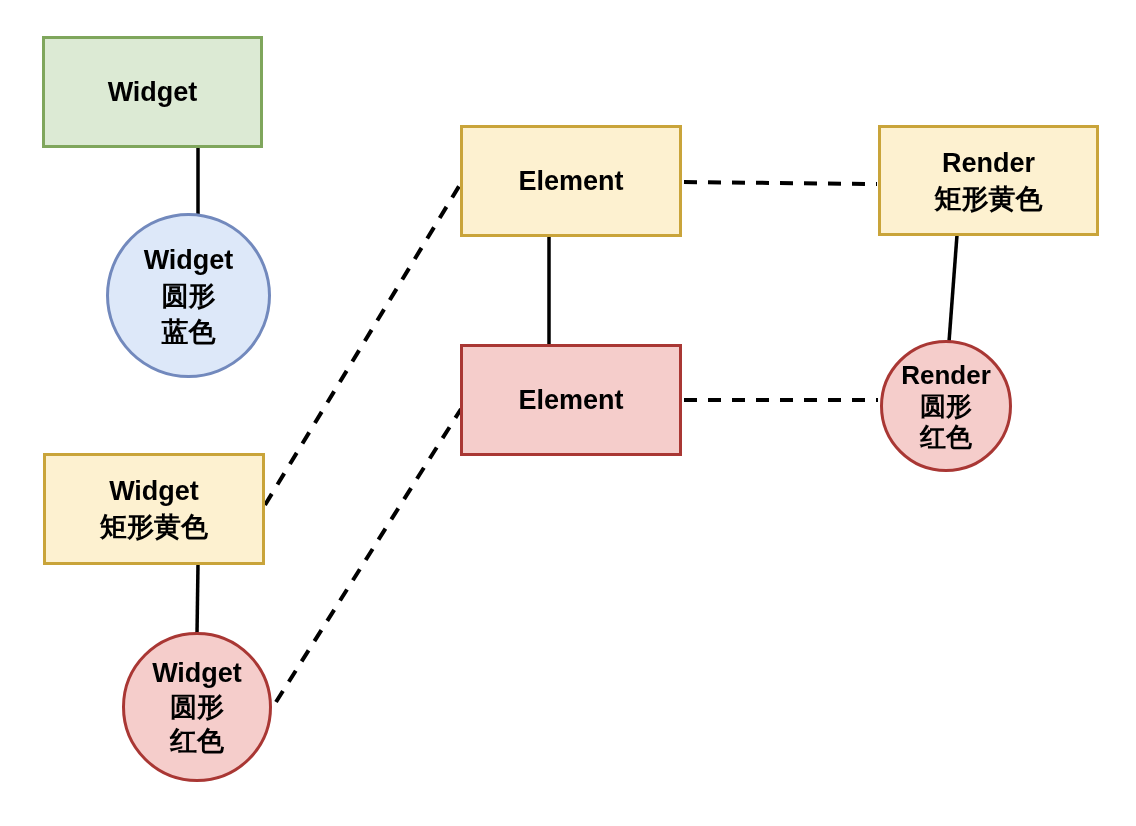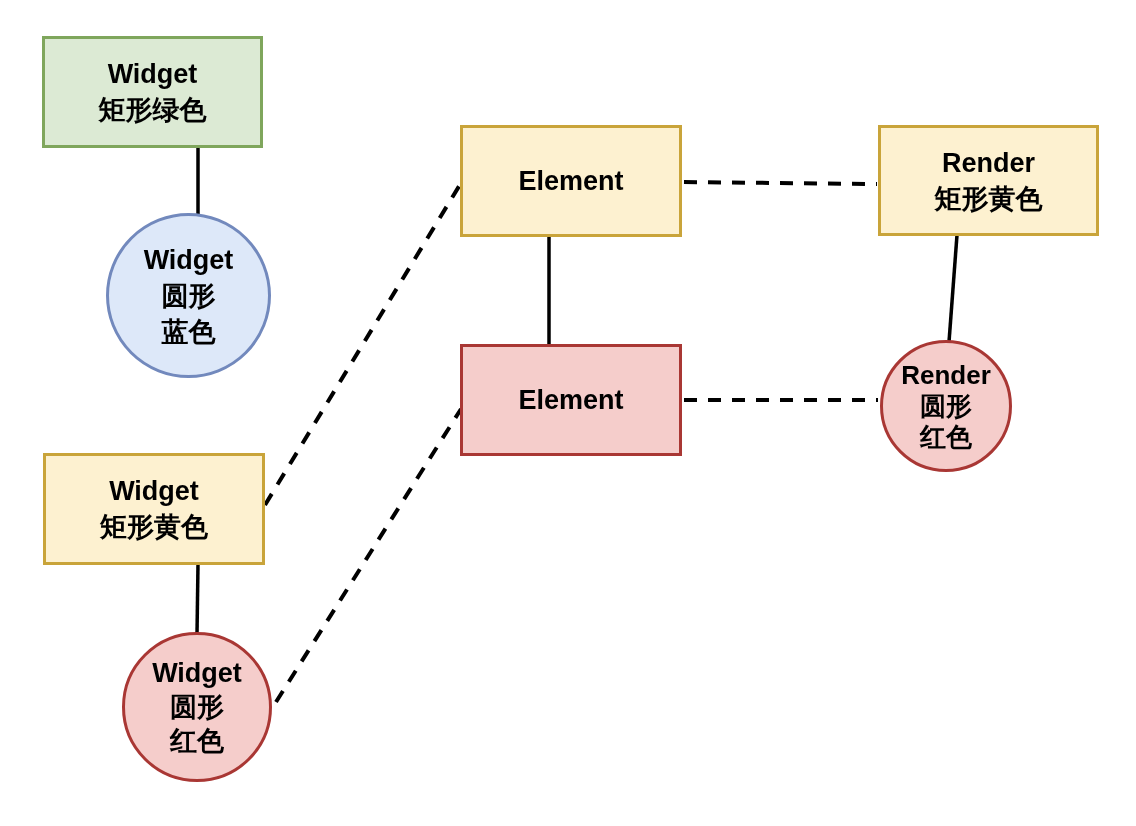--- a/index.html
+++ b/index.html
@@ -68,21 +68,20 @@
     <line class="solid" x1="549" y1="236" x2="549" y2="346" stroke="#000000"></line>
     <line class="solid" x1="957" y1="235" x2="949" y2="342" stroke="#000000"></line>
     <line class="dashed" x1="265" y1="505" x2="461" y2="183" stroke="#000000"></line>
     <line class="dashed" x1="276" y1="702" x2="461" y2="409" stroke="#000000"></line>
     <line class="dashed" x1="684" y1="182" x2="877" y2="184" stroke="#000000"></line>
     <line class="dashed" x1="684" y1="400" x2="878" y2="400" stroke="#000000"></line>
   </svg>
 
   <div class="node rect n-wrg" style="background-color: rgb(220, 234, 212); border-color: rgb(127, 166, 92);">
     <div>Widget</div>
-    <div>矩形绿色</div>
   </div>
 
   <div class="node circle n-wcb" style="background-color: rgb(221, 232, 249); border-color: rgb(114, 137, 189);">
     <div>Widget</div>
     <div>圆形</div>
     <div>蓝色</div>
   </div>
 
   <div class="node rect n-wry" style="background-color: rgb(253, 241, 208); border-color: rgb(201, 164, 58);">
     <div>Widget</div>

